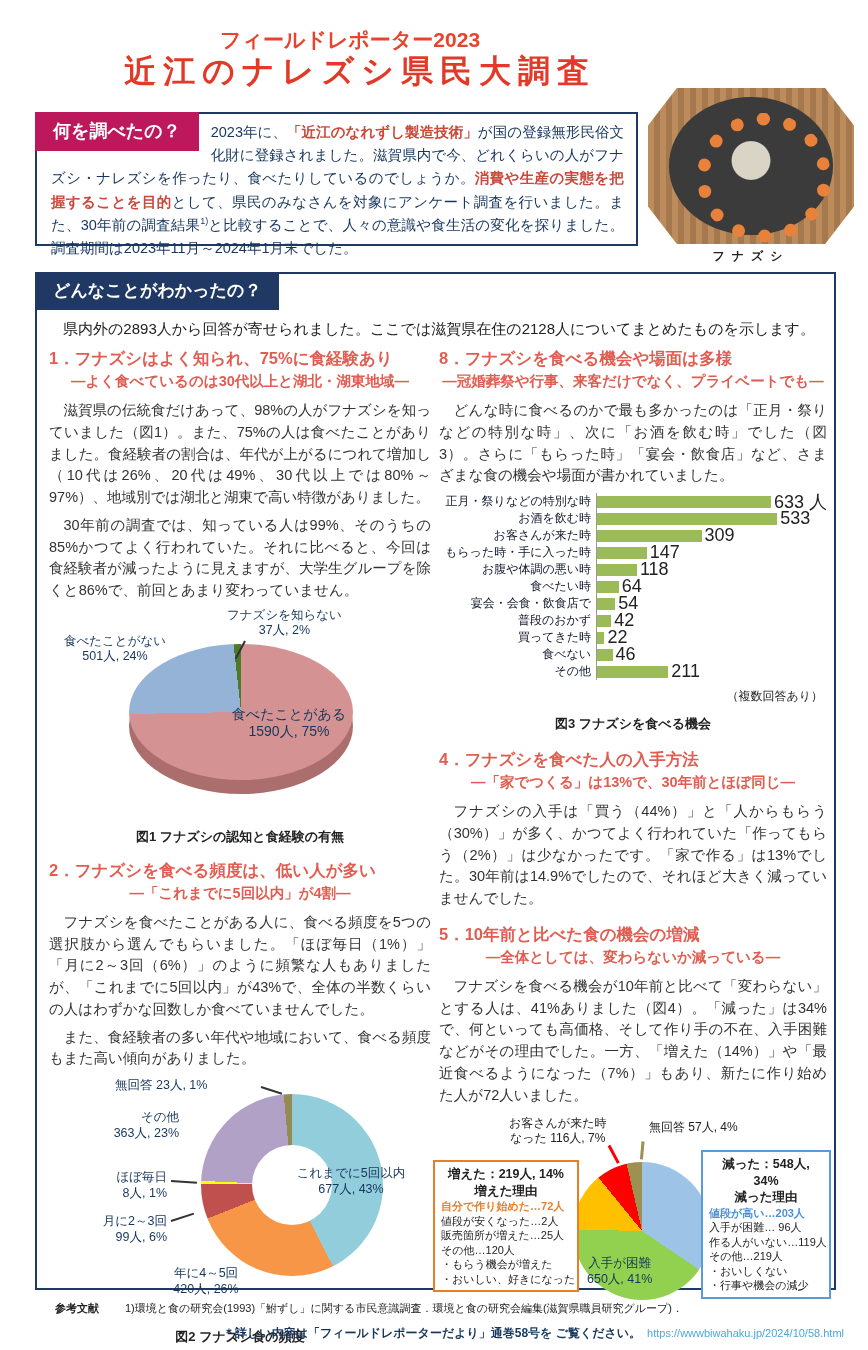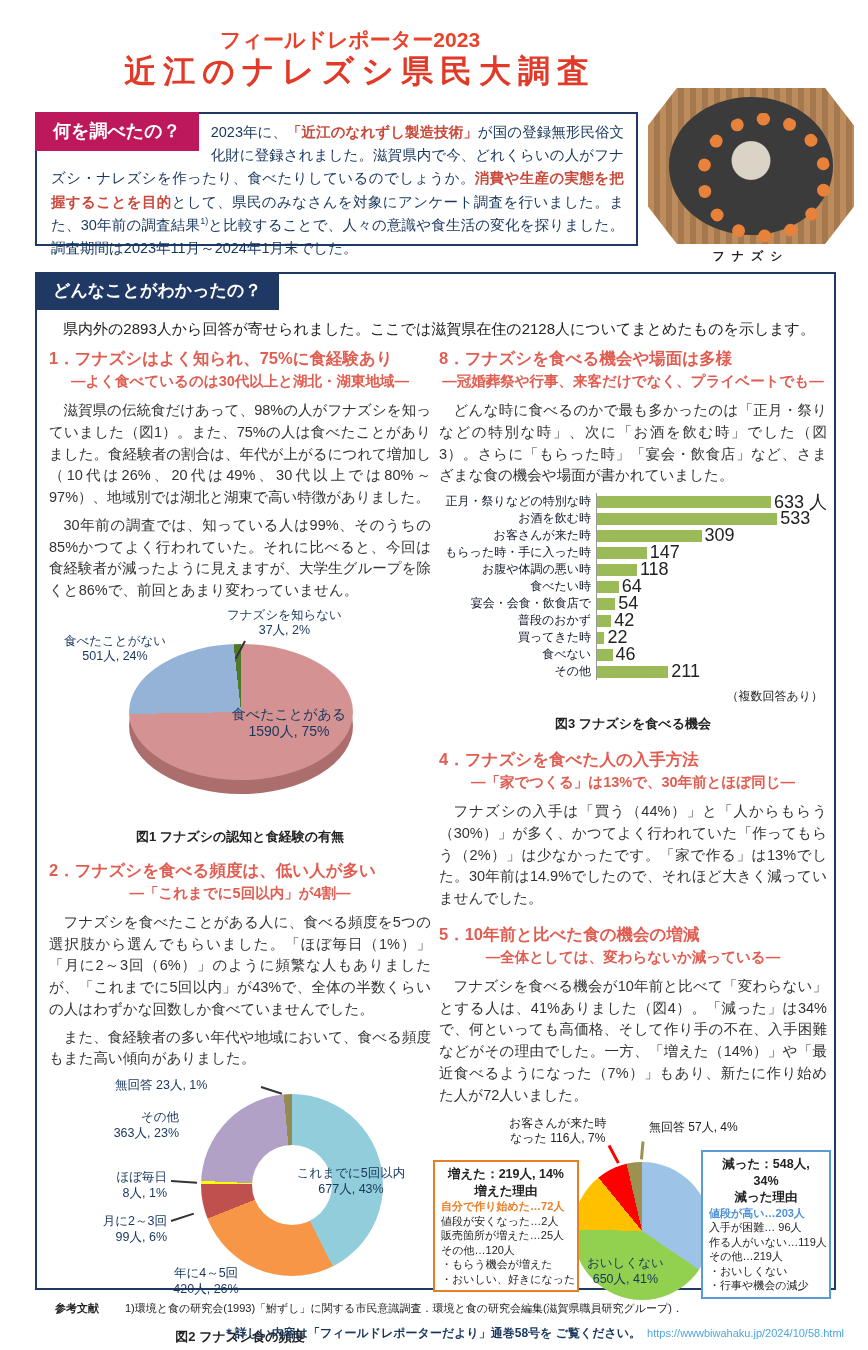--- a/index.html
+++ b/index.html
@@ -261,21 +261,21 @@
       </div>
       <div class="chart-label" style="left:210px;top:4px;font-size:12px;color:#222;">無回答  57人, 4%</div>
       <div class="ldr" style="left:170px;top:28px;width:20px;height:3px;background:#FF0000;transform:rotate(62deg);"></div>
       <div class="ldr" style="left:204px;top:24px;width:18px;height:3px;background:#9C9150;transform:rotate(95deg);"></div>
       <div class="ldr" style="left:112px;top:78px;width:26px;height:3px;background:#E97E26;transform:rotate(12deg);"></div>
       <div class="ldr" style="left:236px;top:66px;width:30px;height:2px;background:#5B9BD5;transform:rotate(160deg);"></div>
 
       <div class="fig4-pie" style="background: conic-gradient(rgb(157, 195, 230) 0%, rgb(157, 195, 230) 34.4654%, rgb(146, 208, 80) 34.4654%, rgb(146, 208, 80) 75.3459%, rgb(255, 192, 0) 75.3459%, rgb(255, 192, 0) 89.1195%, rgb(255, 0, 0) 89.1195%, rgb(255, 0, 0) 96.4151%, rgb(156, 145, 80) 96.4151%, rgb(156, 145, 80) 100%);"></div>
 
       <div class="chart-label" style="left:148px;top:140px;text-align:center;font-size:12.5px;color:#17365D;">
-        <span>おいしくない</span><br><span>650人, 41%</span>
+        <span>入手が困難</span><br><span>650人, 41%</span>
       </div>
 
       <div class="callout inc">
         <span class="t">増えた：219人, 14%</span>
         <span class="t">増えた理由</span>
         <span class="ln hl-line">自分で作り始めた…72人</span>
         <span class="ln">値段が安くなった…2人</span>
         <span class="ln">販売箇所が増えた…25人</span>
         <span class="ln">その他…120人</span>
         <span class="ln">・もらう機会が増えた</span>

